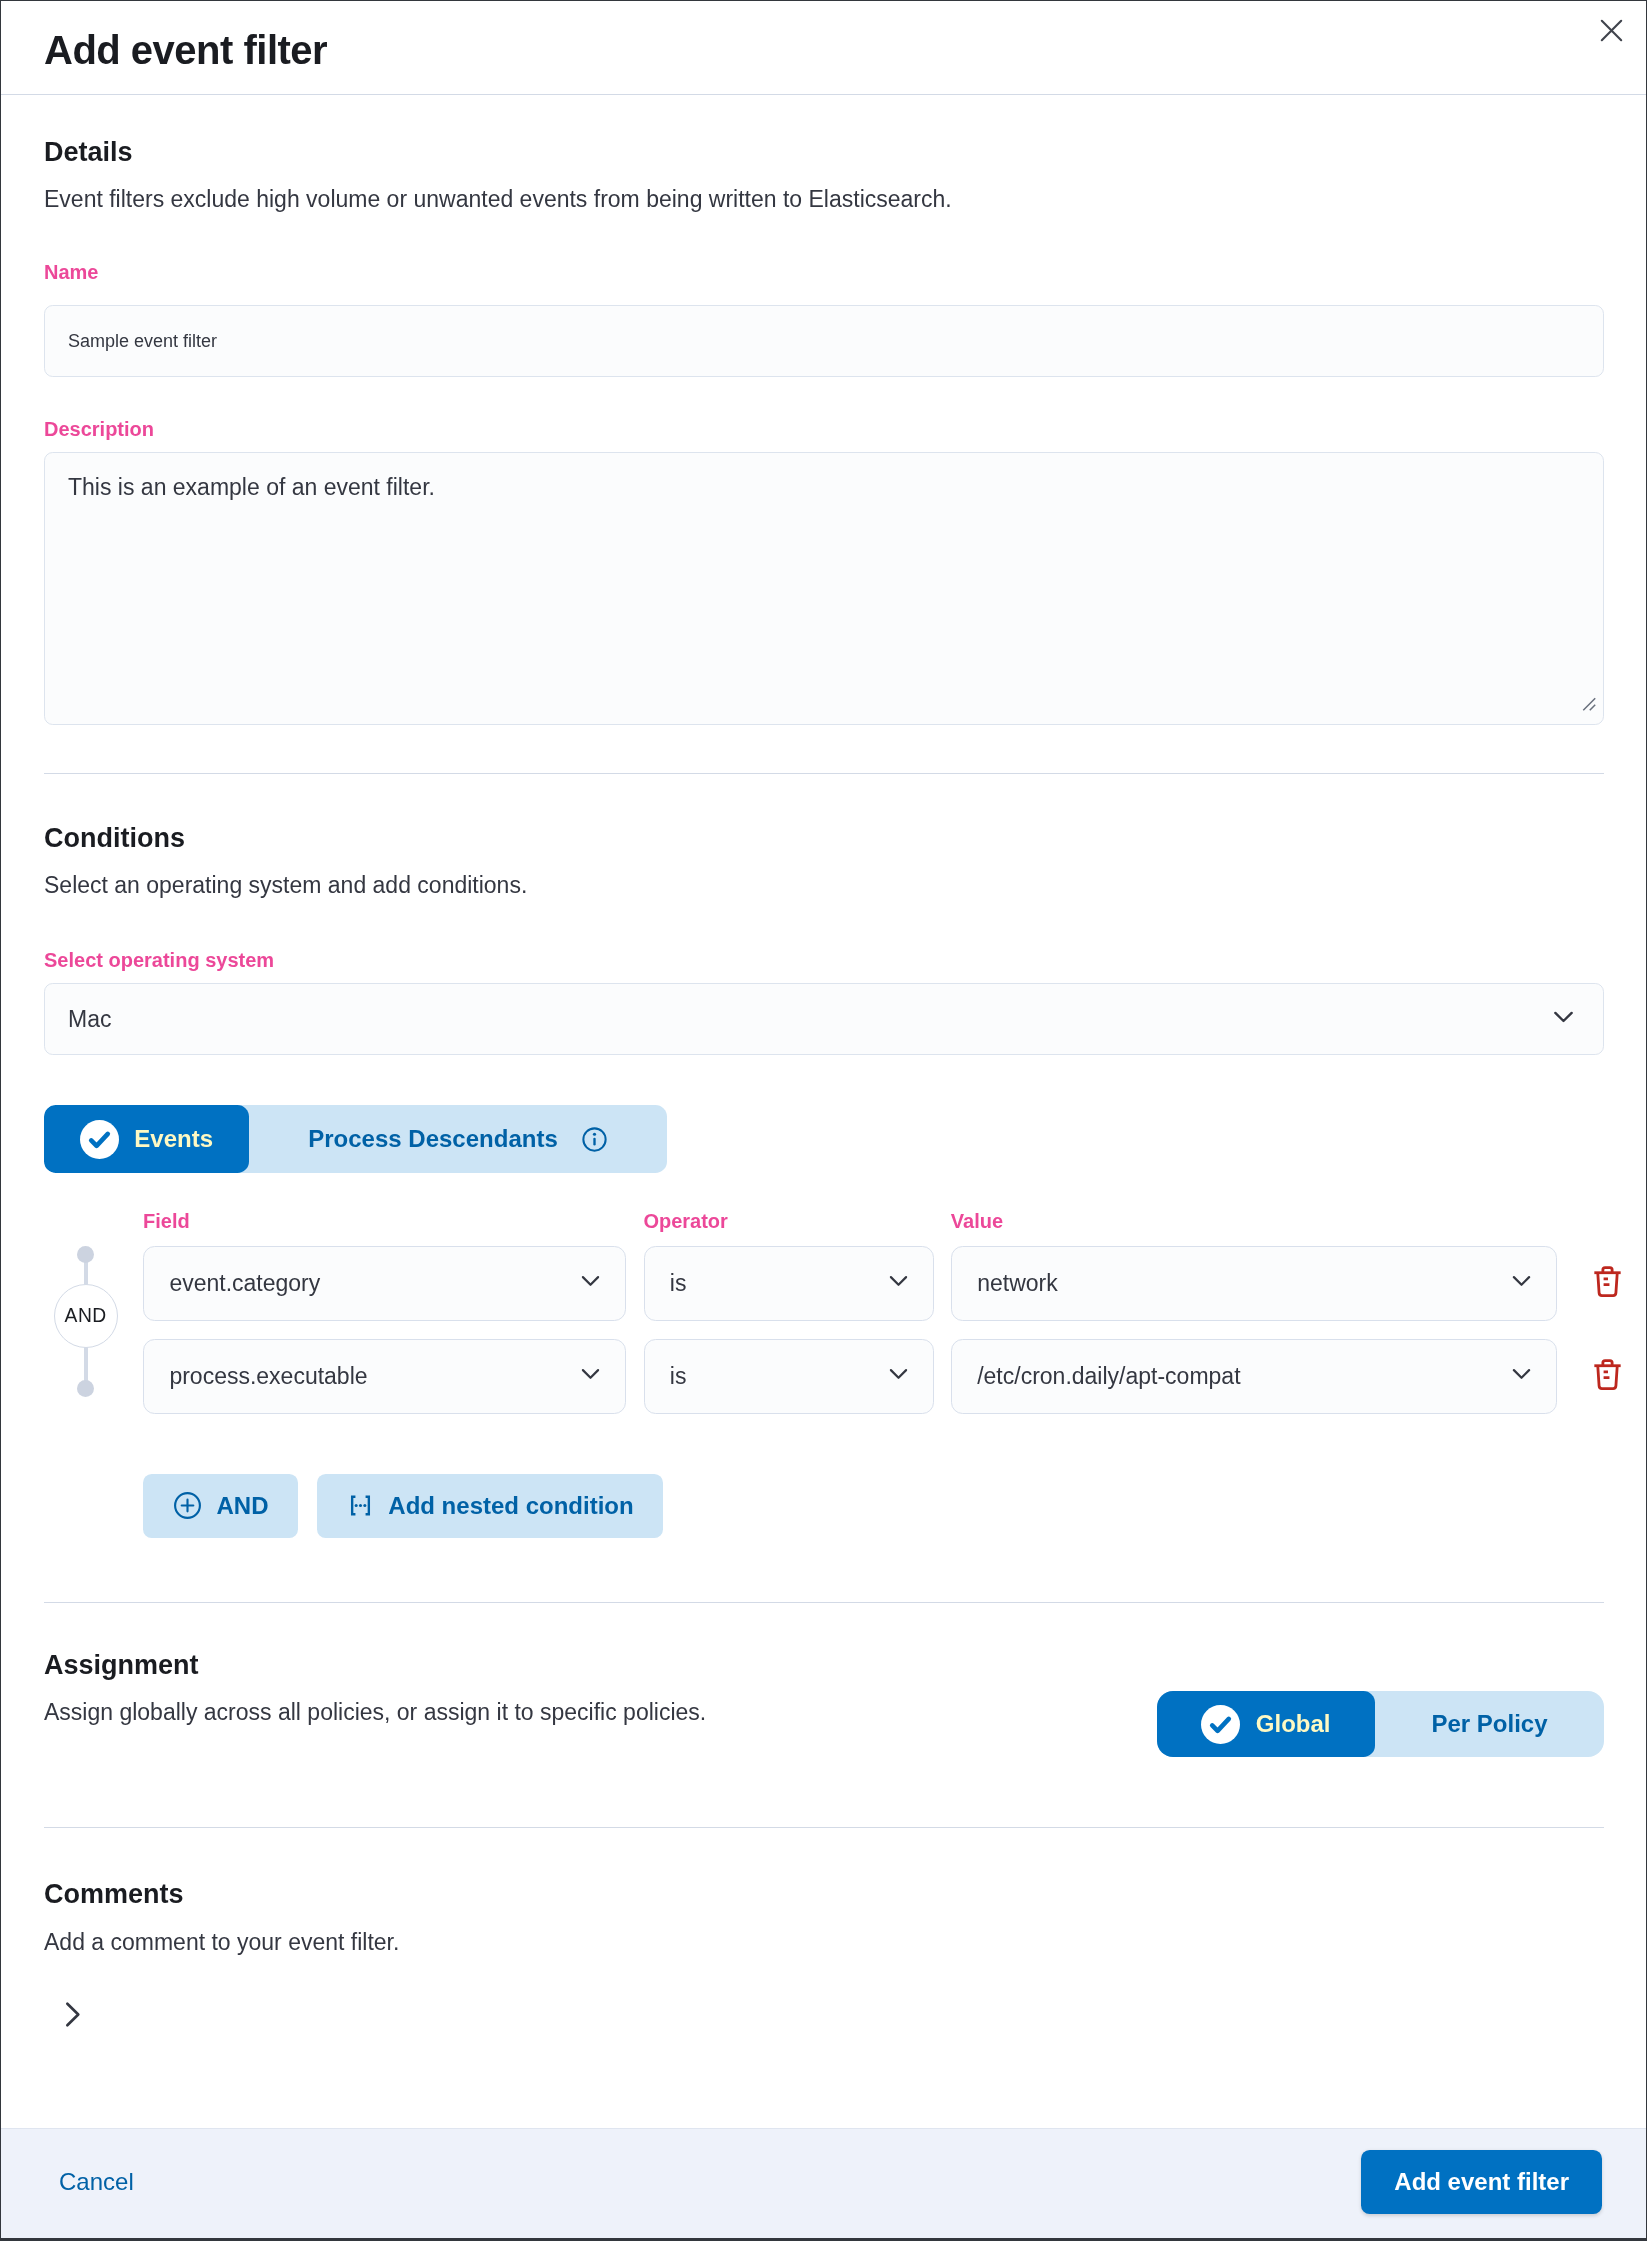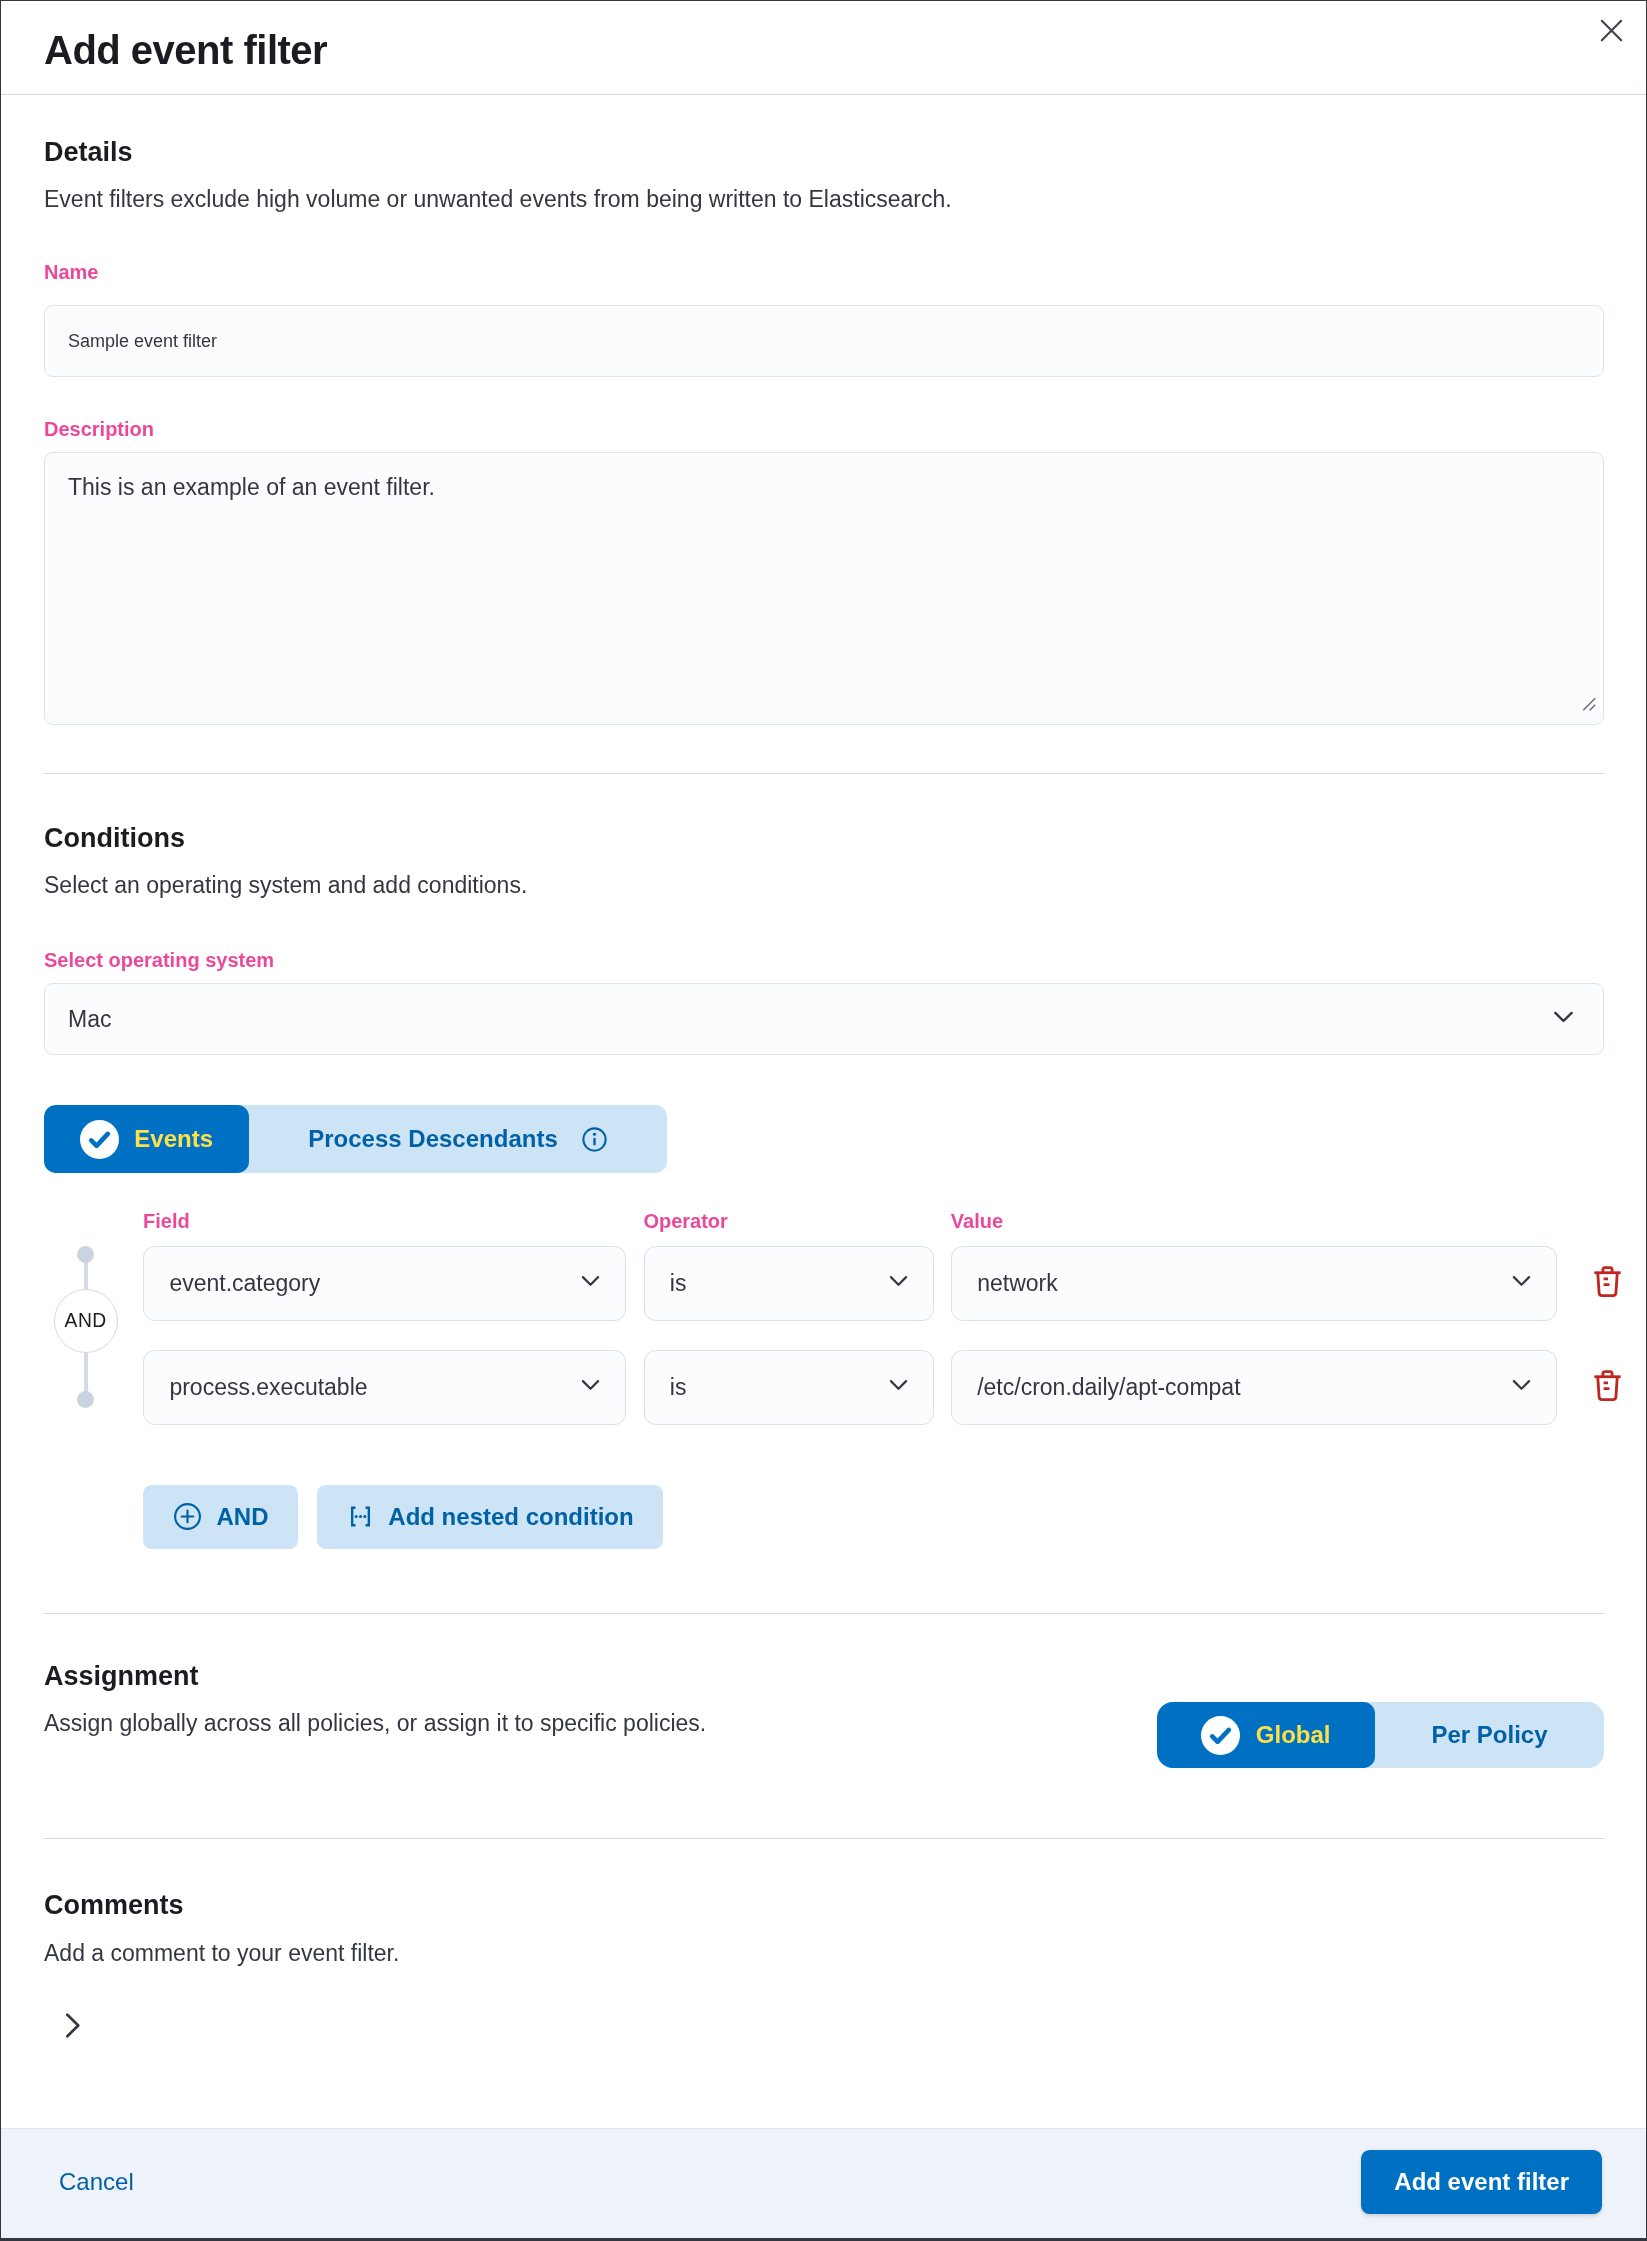--- a/index.html
+++ b/index.html
@@ -76,21 +76,21 @@
   .seg-group {
     display: inline-flex; border-radius: 11.6px; overflow: hidden;
     background: #cce4f5; margin-top: 50px;
   }
   .seg {
     height: 68px; display: flex; align-items: center; justify-content: center;
     gap: 15.4px; font-size: 24px; font-weight: 600; cursor: pointer;
     border: none; background: transparent; color: #0061a6;
     font-family: "Liberation Sans", sans-serif;
   }
-  .seg.active { background: #0071c2; color: #fde047; border-radius: 11.6px; }
+  .seg.active { background: #0071c2; color: #fef9c3; border-radius: 11.6px; }
   .seg-events { width: 205px; }
   .seg-pd { width: 418px; gap: 23px; border-radius: 14px; }
   .check-badge { width: 39px; height: 39px; flex: 0 0 auto; }
 
   
   .cond-grid { margin-top: 35px; }
   .cond-labels { display: flex; margin-left: 99px; gap: 17.4px; }
   .cond-labels .lab-field { width: 483px; }
   .cond-labels .lab-operator { width: 290px; }
   .cond-labels .lab-value { width: 606px; }
@@ -103,21 +103,21 @@
   .rail-dot { position: absolute; left: 33px; width: 17.4px; height: 17.4px; border-radius: 50%; background: #ccd3e0; }
   .rail-dot.top { top: 0; }
   .rail-dot.bottom { bottom: 16.4px; }
   .and-circle {
     position: absolute; left: 9.7px; top: 50%; margin-top: -46px;
     width: 64px; height: 64px; border-radius: 50%;
     background: #ffffff; border: 1.9px solid #d3dae6;
     display: flex; align-items: center; justify-content: center;
     font-size: 19.3px; font-weight: 500; color: #1a1c21; letter-spacing: 0.5px;
   }
-  .rows-stack { display: flex; flex-direction: column; gap: 29px; flex: 1; }
+  .rows-stack { display: flex; flex-direction: column; gap: 18px; flex: 1; }
   .cond-row { display: flex; gap: 17.4px; align-items: center; }
   .combo {
     height: 75px; background: #fbfcfd; border: 1.9px solid #d9e0ec; border-radius: 11.6px;
     display: flex; align-items: center; justify-content: space-between;
     font-size: 23px; color: #343741; padding: 0 21px 0 25px; cursor: pointer;
   }
   .combo-field { width: 483px; }
   .combo-operator { width: 290px; }
   .combo-value { width: 606px; }
   .trash-btn {

